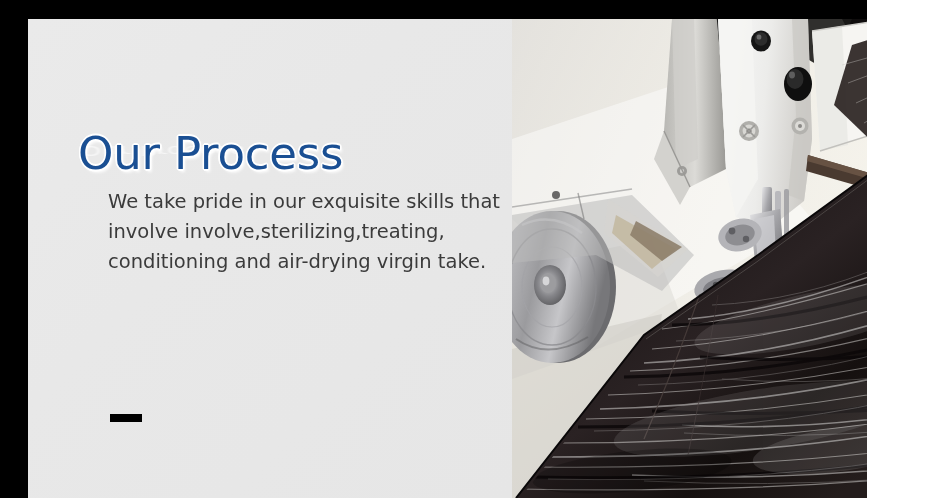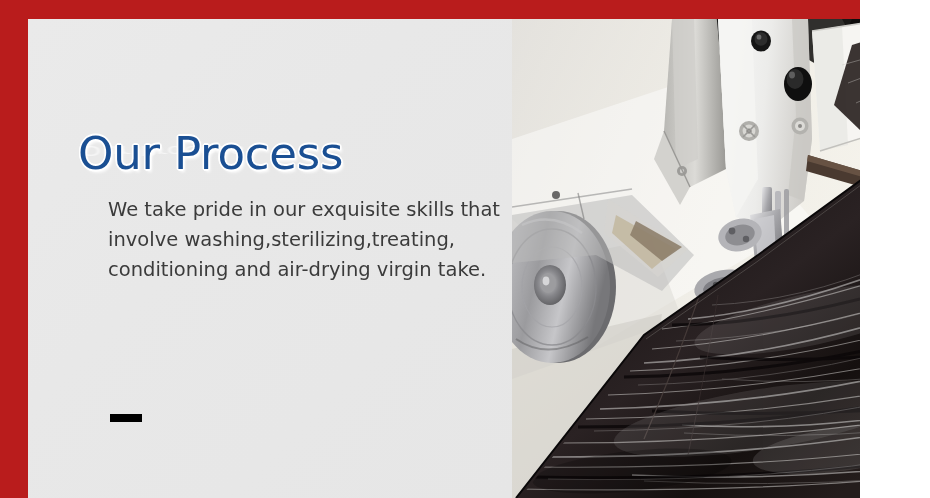--- a/index.html
+++ b/index.html
@@ -14,22 +14,23 @@
     overflow: hidden;
     font-family: "Liberation Sans", sans-serif;
     -webkit-font-smoothing: antialiased;
   }
 
   
   .banner {
     position: relative;
     width: 860px;
     height: 498px;
-    background: #b91c1c;
+    background: #000000;
     overflow: hidden;
+    padding-left: 7px;
   }
 
   
   .text-panel {
     position: absolute;
     left: 28px;
     top: 19px;
     width: 486px;
     height: 479px;
     background: linear-gradient(135deg, #eaeaea 0%, #e8e8e8 40%, #e6e6e6 100%);
@@ -73,21 +74,21 @@
     transform: scaleY(-0.55);
     transform-origin: top left;
     filter: blur(1.1px);
     pointer-events: none;
   }
 
   
   .body-copy {
     position: absolute;
     left: 80px;
-    top: 176px;
+    top: 168px;
     width: 400px;
     font-size: 19.5px;
     line-height: 30px;
     color: #3b3b3b;
     font-family: "DejaVu Sans", sans-serif;
     font-weight: 400;
   }
   .body-copy .ln { display: block; white-space: nowrap; }
 
   
@@ -118,21 +119,21 @@
 <div class="banner">
 
   <div class="text-panel">
 
     <div class="headline-ghost">Our Process</div>
 
     <h1 class="headline">Our Process</h1>
 
     <div class="body-copy">
       <span class="ln">We take pride in our exquisite skills that</span>
-      <span class="ln">involve washing,sterilizing,treating,</span>
+      <span class="ln">involve involve,sterilizing,treating,</span>
       <span class="ln">conditioning and air-drying virgin take.</span>
     </div>
 
     <div class="accent-rule"></div>
   </div>
 
   <div class="photo">
     <svg viewBox="0 0 378 479" preserveAspectRatio="none">
       <defs>
         <linearGradient id="gTable" x1="0" y1="0" x2="0.6" y2="1">

